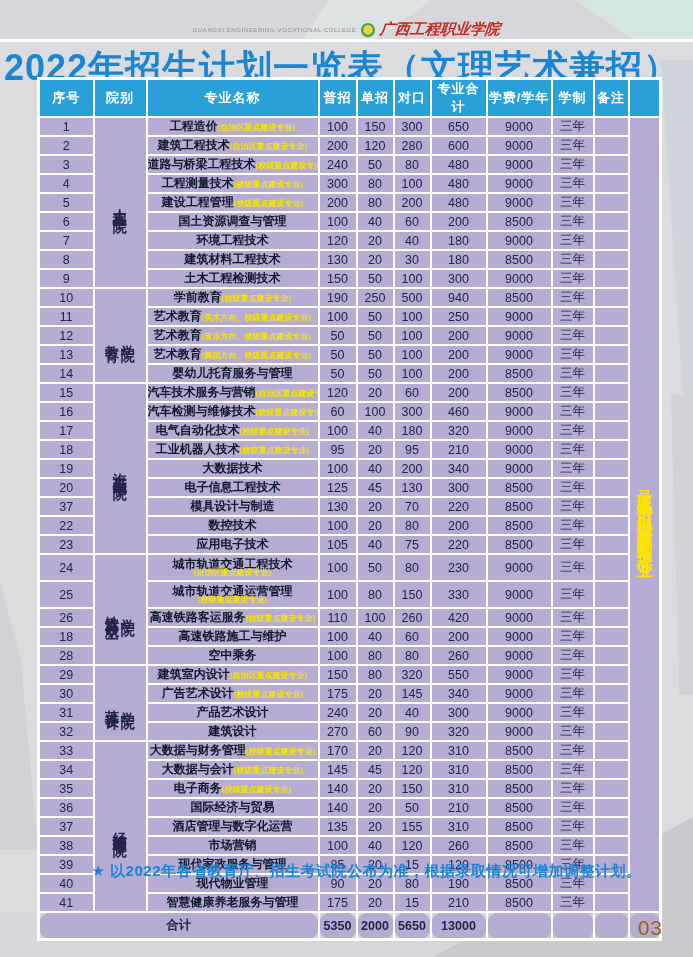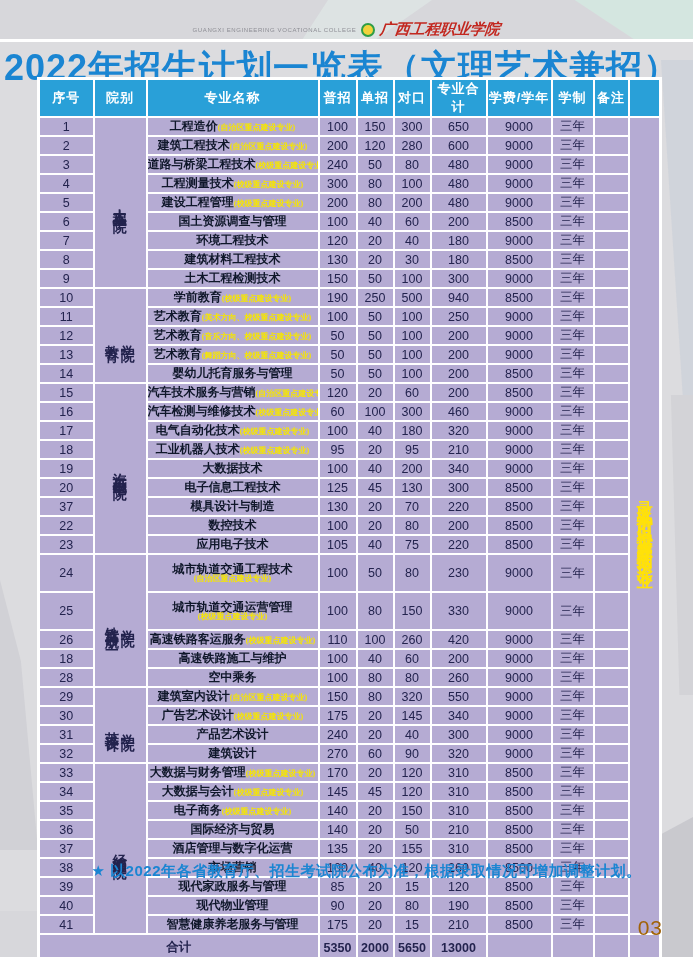--- a/index.html
+++ b/index.html
@@ -40,35 +40,35 @@
     font-size:36px;font-weight:bold;color:var(--title-blue);letter-spacing:1px;}
 
   table#plan{position:absolute;left:37px;top:77px;width:622px;
     border-collapse:collapse;table-layout:fixed;border:3px solid #fff;padding-left:31px;}
   #plan th,#plan td{border:2px solid #fff;padding:0;text-align:center;
     overflow:hidden;vertical-align:middle;}
   #plan thead th{background:var(--header-blue);color:#fff;font-weight:bold;
     font-size:13px;height:28px;letter-spacing:1px;}
   #plan td{background:var(--cell-purple);color:#23234e;font-size:12.5px;}
   tr.body{height:17px;}
-  tr.body.tall{height:38px;}
+  tr.body.tall{height:27px;}
   td.no{color:#1d1d33;}
   td.college{font-weight:bold;color:#17172b;}
   .collegebox{display:flex;justify-content:center;align-items:center;gap:1px;}
   .vcol{writing-mode:vertical-lr;text-orientation:upright;font-size:14px;
     font-weight:bold;letter-spacing:2px;line-height:1.05;}
   td.major{text-align:left;padding-left:5px;line-height:1.0;white-space:nowrap;}
   .mname{font-weight:bold;color:#0f172a;font-size:12px;}
   .tag{color:var(--tag-yellow);font-size:8px;font-weight:bold;font-family:Liberation Serif, serif;}
   .tag.block{display:block;white-space:normal;margin-top:-1px;}
   td.strip-cell{background:var(--cell-purple);}
   .vtext{writing-mode:vertical-lr;text-orientation:upright;margin:0 auto;
     color:var(--side-yellow);font-weight:bold;font-size:16px;letter-spacing:4px;}
   tr.total-row td{background:var(--header-blue);color:#fff;font-weight:bold;
-    height:25px;font-size:13.5px;}
+    height:25px;font-size:13.5px;border-radius:13px;}
   tr.total-row td.strip-end{background:var(--cell-purple);}
 
   #footnote{position:absolute;top:862px;left:0;width:100%;text-align:center;
     font-size:15px;font-weight:bold;color:var(--title-blue);letter-spacing:.5px;margin-left:20px;}
   #page-number{position:absolute;right:30px;top:916px;font-size:21px;
     color:#a16207;letter-spacing:1px;}
 </style>
 </head>
 <body>
 

